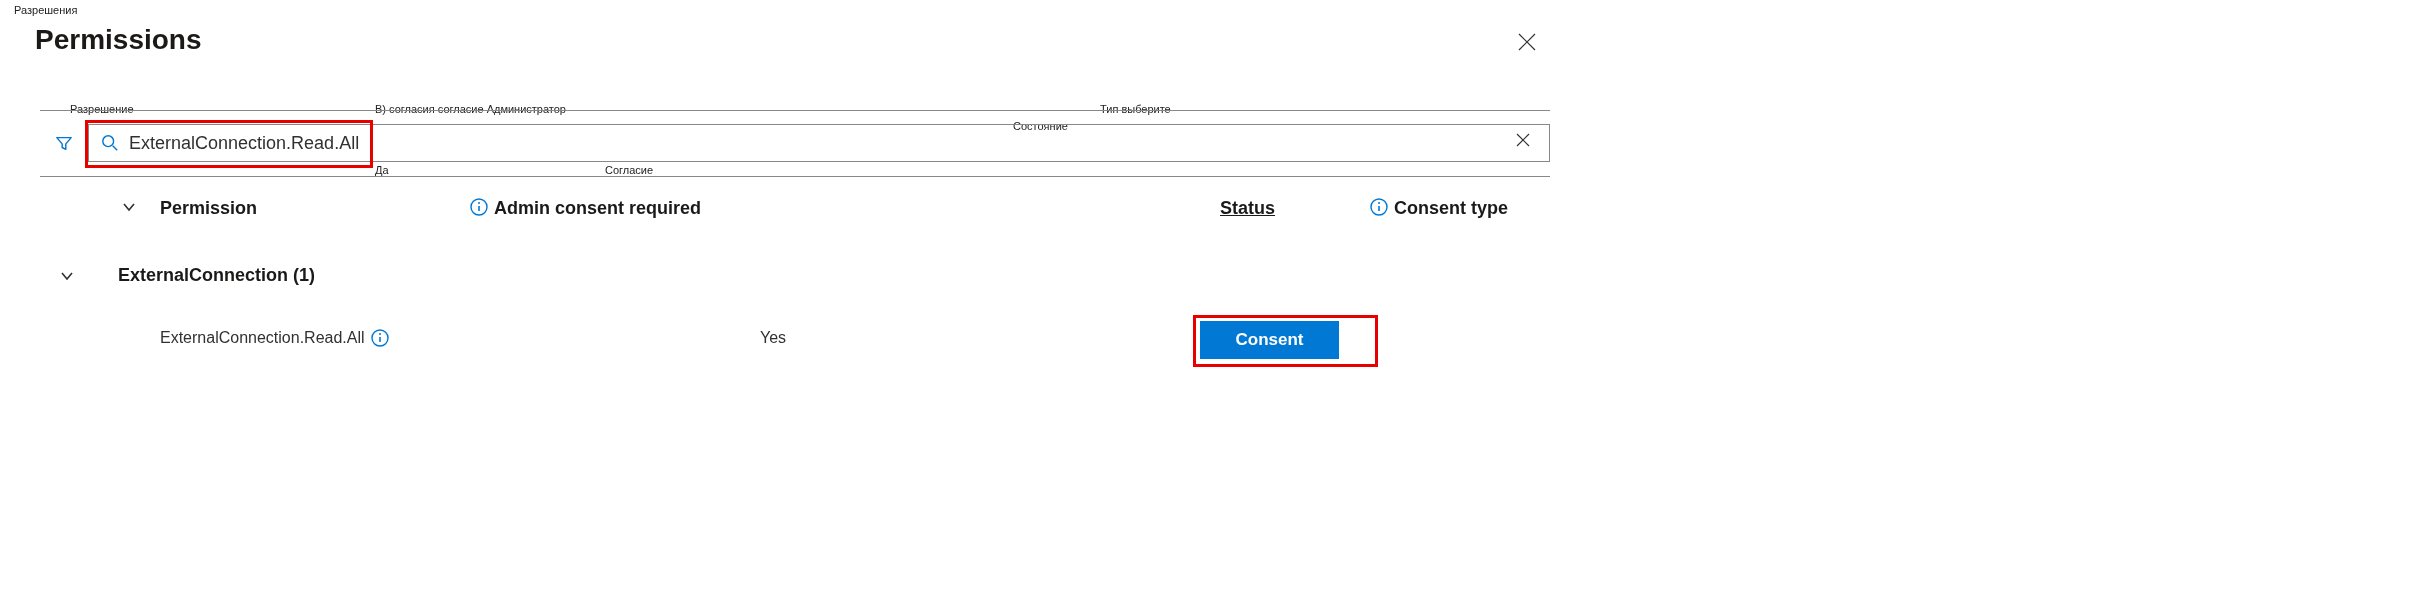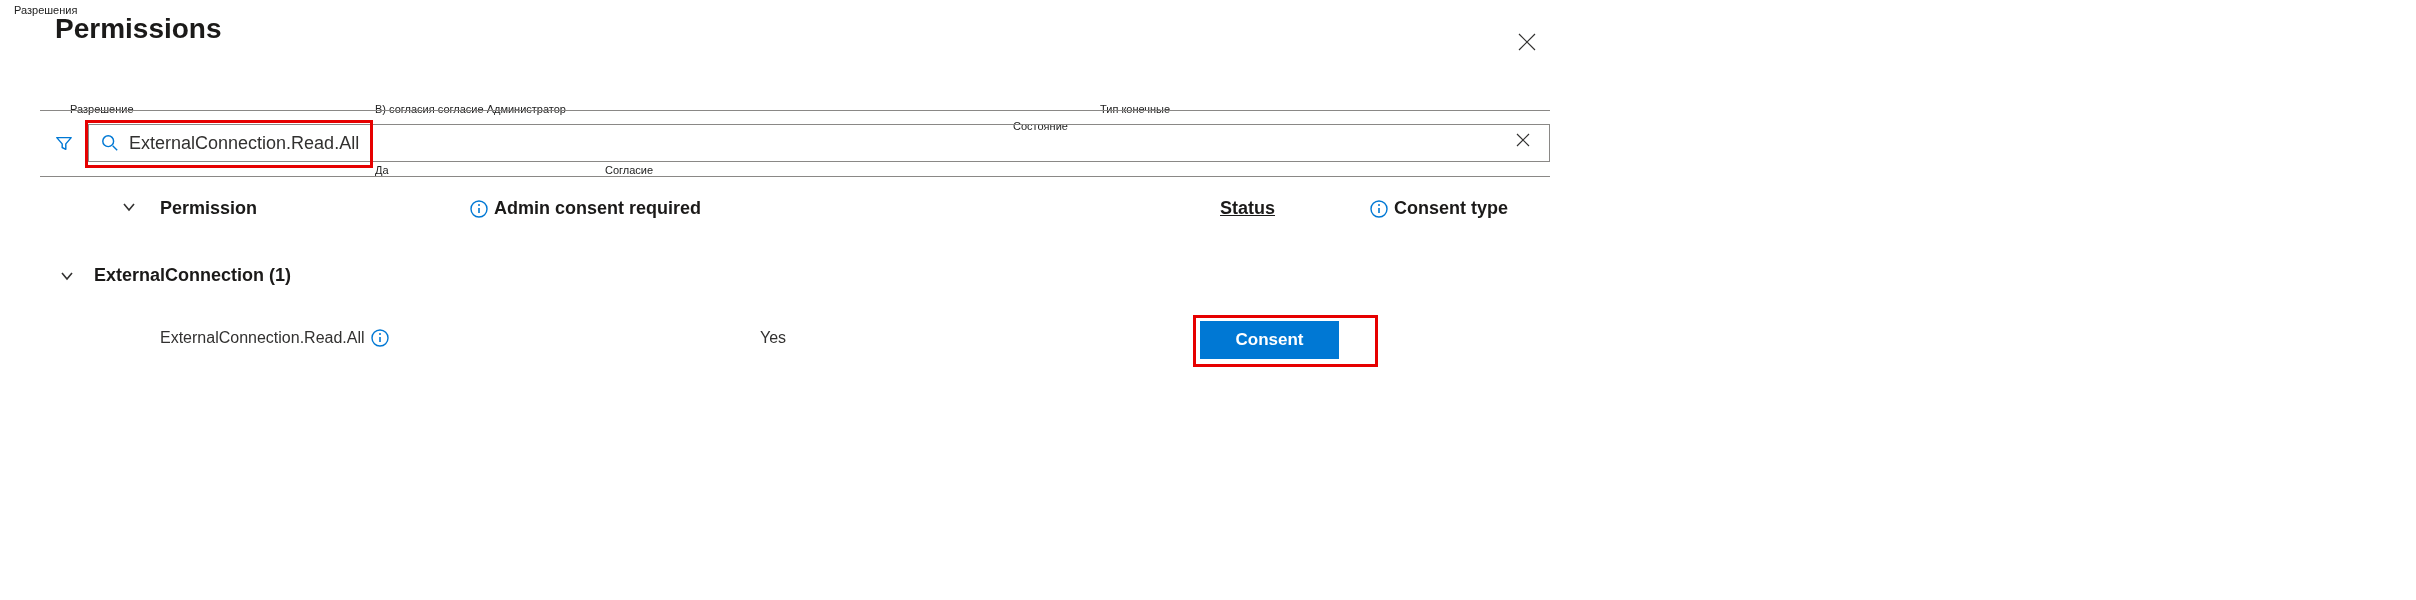--- a/index.html
+++ b/index.html
@@ -21,22 +21,21 @@
   .overlay-label {
     position: absolute;
     font-size: 11px;
     color: #222;
     white-space: nowrap;
     pointer-events: none;
   }
   .title-block {
     position: absolute;
     left: 35px;
-    top: 13px;
-    margin-left: 20px;
+    top: 24px;
   }
   .title {
     font-size: 28px;
     font-weight: 600;
     color: #1b1a19;
   }
   .close-x {
     position: absolute;
     right: 16px;
     top: 30px;
@@ -133,21 +132,21 @@
     position: absolute;
     left: 40px;
     top: 198px;
     width: 1510px;
     height: 36px;
   }
   .hcol {
     position: absolute;
     top: 0;
     display: flex;
-    align-items: center;
+    align-items: flex-start;
     font-size: 18px;
     font-weight: 600;
     color: #1b1a19;
   }
   .hcol .info-icon {
     width: 18px;
     height: 18px;
     margin-right: 6px;
     display: inline-flex;
     align-items: center;
@@ -177,20 +176,21 @@
     margin-right: 18px;
     display: inline-flex;
     align-items: center;
     justify-content: center;
   }
   .group-chevron svg { width: 14px; height: 14px; }
   .group-name {
     font-size: 18px;
     font-weight: 600;
     color: #1b1a19;
+    margin-left: 24px;
   }
   .perm-row {
     position: absolute;
     left: 40px;
     top: 315px;
     width: 1510px;
     height: 45px;
   }
   .perm-cell {
     position: absolute;
@@ -238,21 +238,21 @@
 </style>
 </head>
 <body>
 
 <div class="canvas">
 
   <div class="overlay-label" style="left:14px; top:4px;">Разрешения</div>
   <div class="overlay-label" style="left:70px; top:103px;">Разрешение</div>
   <div class="overlay-label" style="left:375px; top:103px;">B) согласия согласие Администратор</div>
   <div class="overlay-label" style="left:1013px; top:120px;text-align:center;">Состояние</div>
-  <div class="overlay-label" style="left:1100px; top:103px;">Тип конечные</div>
+  <div class="overlay-label" style="left:1100px; top:103px;">Тип выберите</div>
   <div class="overlay-label" style="left:375px; top:164px;">Да</div>
   <div class="overlay-label" style="left:605px; top:164px;">Согласие</div>
 
   <div class="title-block">
     <div class="title">Permissions</div>
   </div>
 
   <div class="close-x">
     <svg viewBox="0 0 24 24">
         <path d="M4 4 L20 20 M20 4 L4 20" stroke="#323130" stroke-width="1.2" fill="none"></path>

